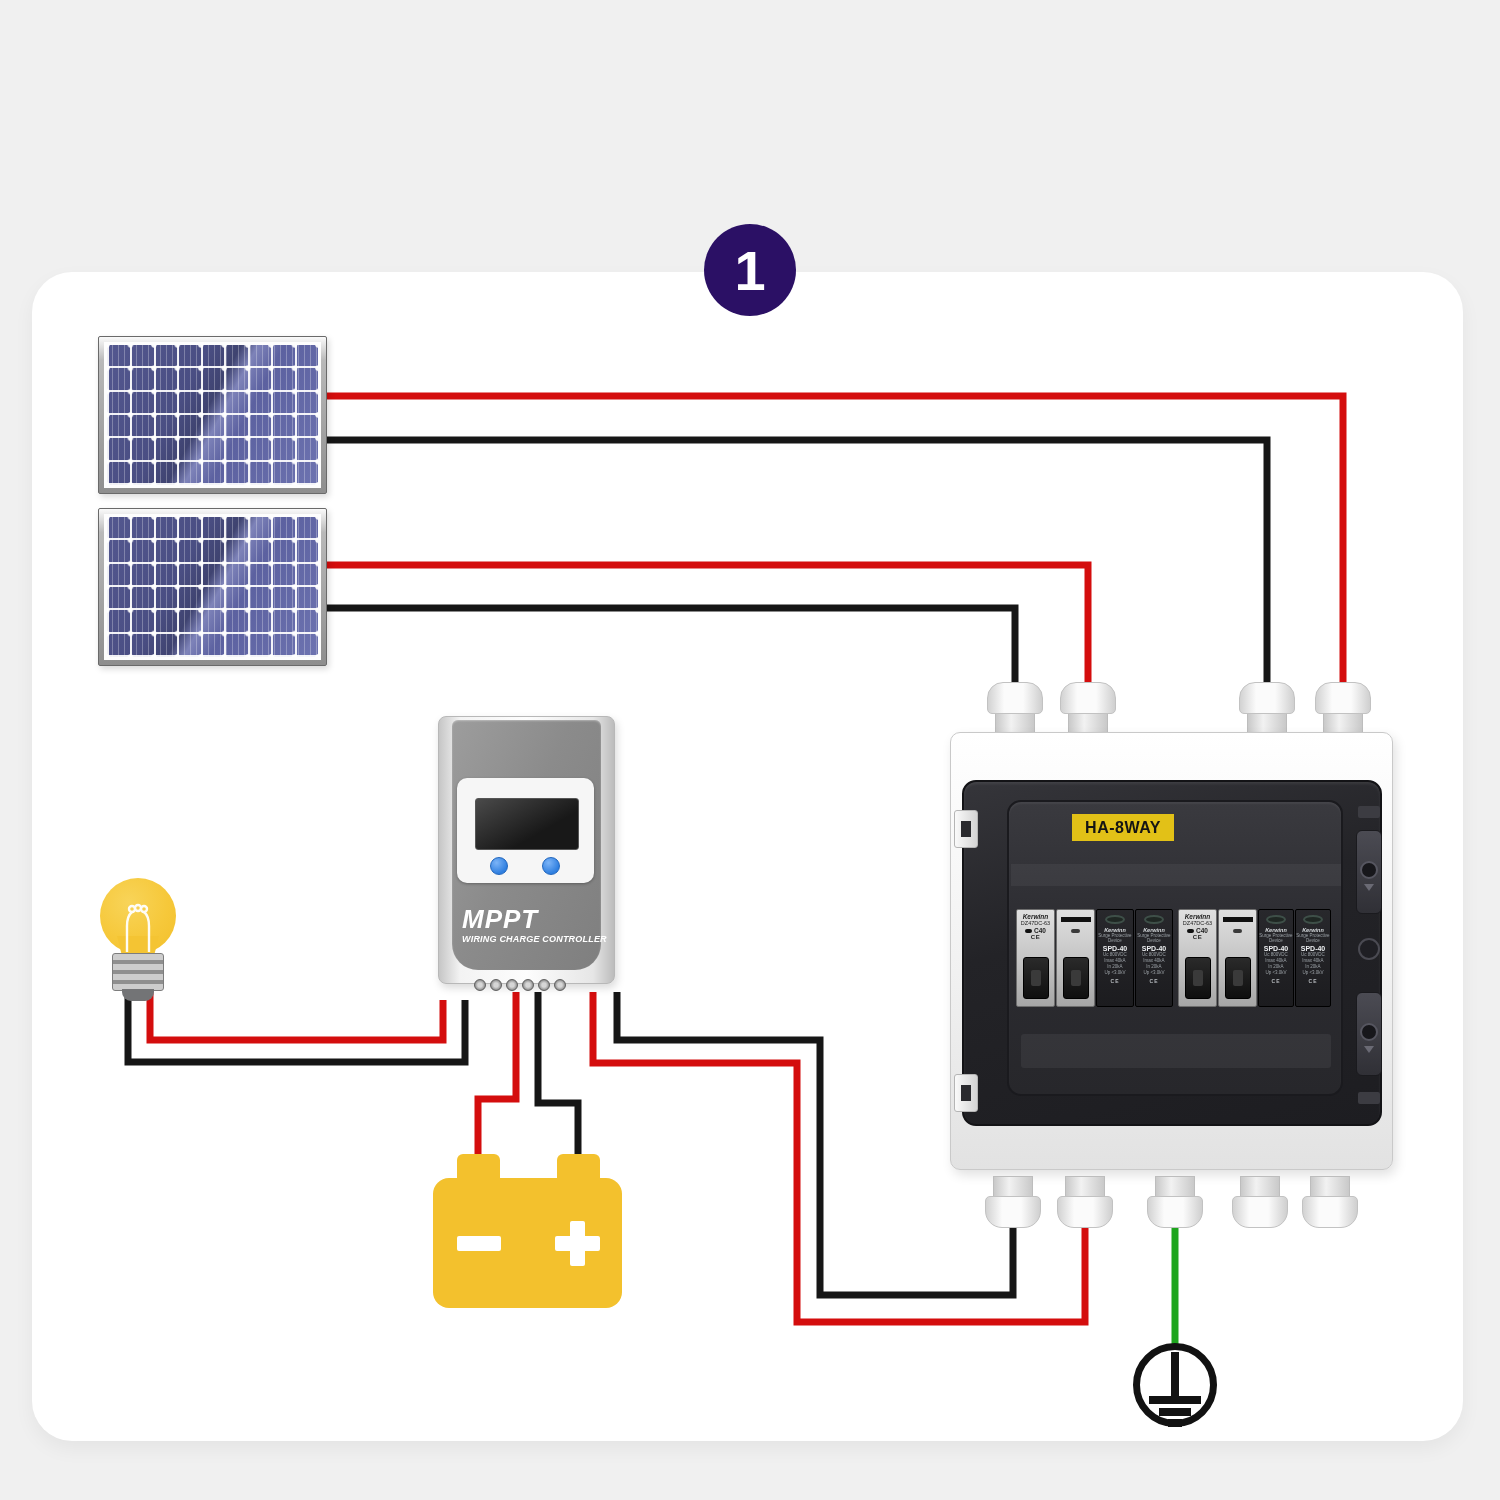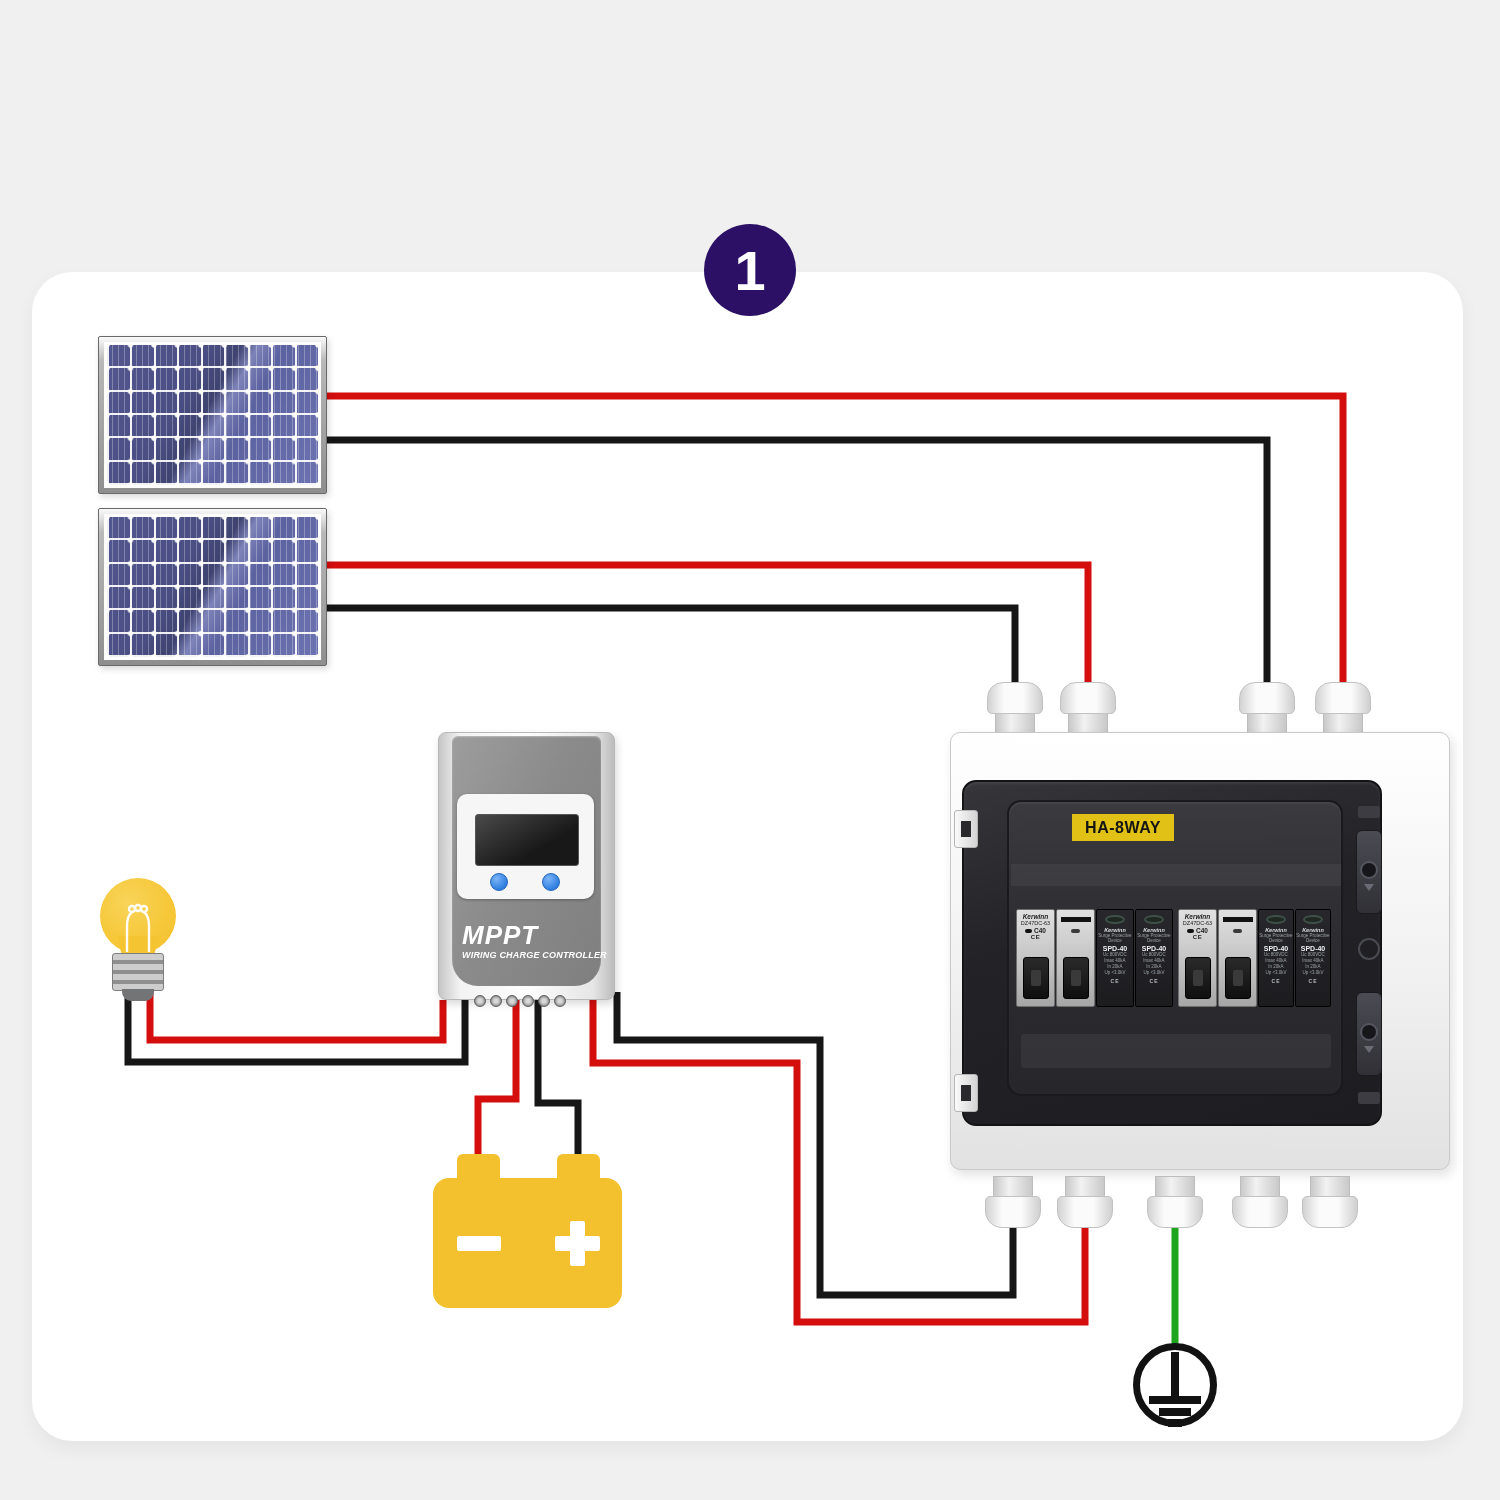--- a/index.html
+++ b/index.html
@@ -33,21 +33,21 @@
     background:
       radial-gradient(circle, rgba(255,255,255,.95) 2.3px, rgba(255,255,255,0) 3px),
       repeating-linear-gradient(90deg, rgba(255,255,255,.92) 0 2px, rgba(0,0,0,0) 2px 23.44px),
       repeating-linear-gradient(0deg, rgba(255,255,255,.92) 0 2px, rgba(0,0,0,0) 2px 23.33px),
       repeating-linear-gradient(90deg, rgba(255,255,255,0) 0 5px, rgba(255,255,255,.28) 5px 6px),
       linear-gradient(118deg,#53578f 0%,#4a4e83 36%,#3f4370 47%,#7e83b9 53%,#5c61a0 62%,#6d73b0 100%);
     background-size:23.44px 23.33px,auto,auto,auto,auto;
     background-position:11.7px 11.6px,0 0,0 0,0 0,0 0;}
 
   
-  .controller{left:438px;top:732px;width:177px;height:268px;}
+  .controller{left:438px;top:716px;width:177px;height:268px;}
   .ctrl-body{position:absolute;inset:0;border-radius:8px;border:1px solid #b8b8b8;
     background:linear-gradient(90deg,#c6c6c6,#f3f3f3 12%,#fdfdfd 50%,#e6e6e6 88%,#bcbcbc);
     box-shadow:2px 4px 8px rgba(0,0,0,.15);}
   .ctrl-panel{position:absolute;left:14px;top:4px;width:149px;height:250px;border-radius:6px 6px 26px 26px;
     background:linear-gradient(115deg,#9d9d9d,#8b8b8b 45%,#7f7f7f 100%);
     box-shadow:inset 0 1px 2px rgba(255,255,255,.35);}
   .ctrl-display{position:absolute;left:19px;top:62px;width:137px;height:105px;border-radius:10px;
     background:#f6f6f6;box-shadow:0 1px 3px rgba(0,0,0,.3);}
   .ctrl-lcd{position:absolute;left:37px;top:82px;width:104px;height:52px;border-radius:3px;
     background:linear-gradient(150deg,#4a4a4a,#181818 65%);border:1px solid #555;}
@@ -78,21 +78,21 @@
   .battery{left:433px;top:1154px;width:189px;height:154px;}
   .bat-term{position:absolute;top:0;width:43px;height:26px;border-radius:6px 6px 0 0;
     background:var(--battery-yellow,#f3c12d);}
   .bat-body{position:absolute;left:0;top:24px;width:189px;height:130px;border-radius:16px;
     background:var(--battery-yellow,#f3c12d);}
   .bat-minus{position:absolute;left:24px;top:82px;width:44px;height:15px;border-radius:2px;background:#fff;}
   .bat-plus-h{position:absolute;left:122px;top:82px;width:45px;height:15px;border-radius:2px;background:#fff;}
   .bat-plus-v{position:absolute;left:137px;top:67px;width:15px;height:45px;border-radius:2px;background:#fff;}
 
   
-  .combiner{left:950px;top:732px;width:500px;height:438px;}
+  .combiner{left:950px;top:732px;width:443px;height:438px;}
   .cb-body{position:absolute;inset:0;border-radius:10px;border:1px solid #c9c9c9;
     background:linear-gradient(180deg,#ffffff,#f1f1f1 55%,#e2e2e2);
     box-shadow:3px 5px 12px rgba(0,0,0,.12);}
   .gland{position:absolute;width:56px;}
   .gland-cap{width:56px;height:32px;border:1px solid #c2c2c2;
     background:linear-gradient(90deg,#d2d2d2,#fbfbfb 30%,#fbfbfb 65%,#cfcfcf);}
   .gland-neck{width:40px;height:20px;margin:0 auto;border:1px solid #bdbdbd;
     background:linear-gradient(90deg,#c9c9c9,#f2f2f2 40%,#c9c9c9);}
   .gland.top{top:-50px;}
   .gland.top .gland-cap{border-radius:16px 16px 5px 5px;}

